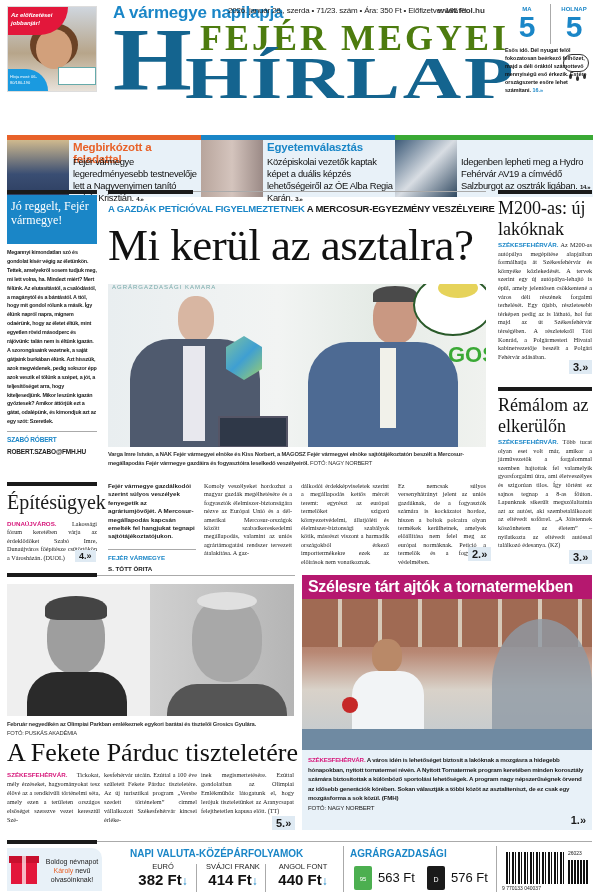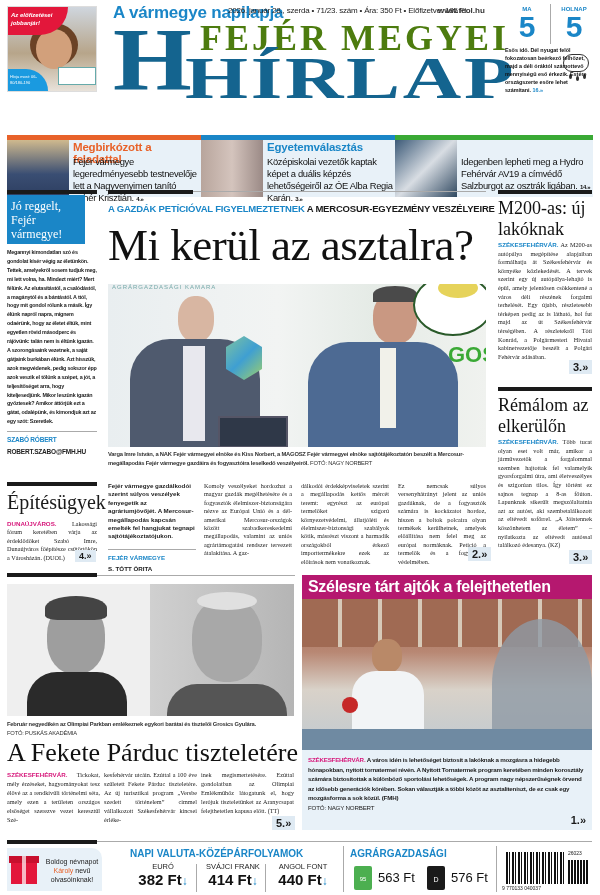--- a/index.html
+++ b/index.html
@@ -30,21 +30,21 @@
 .wx .drop{position:absolute;width:3px;height:5px;background:#333;border-radius:50% 50% 50% 50%/60% 60% 40% 40%}
 
 .teaser{top:135px;height:62px;background:#e8f1f8}
 .teaser .bar{position:absolute;left:0;top:0;width:100%;height:5px}
 .teaser .img{position:absolute;left:0;top:5px;height:57px;overflow:hidden}
 .teaser .ttl{position:absolute;top:6px;font-weight:bold;font-size:11.5px;letter-spacing:-0.2px}
 .teaser .body{position:absolute;top:21px;font-size:9.4px;line-height:12px;letter-spacing:-0.3px;color:#111}
 .pg{font-size:6px;font-weight:bold}
 
 .col-rule{height:4px;background:#1a1a1a}
-.jo{left:7px;top:195px;width:78px;height:49px;background:#1a86c7;color:#fff;padding:4px 4px;font-family:"Liberation Serif",serif;font-size:12px;line-height:14px}
+.jo{left:7px;top:195px;width:90px;height:49px;background:#1a86c7;color:#fff;padding:4px 4px;font-family:"Liberation Serif",serif;font-size:12px;line-height:14px}
 .editorial{left:7px;top:248px;width:90px;font-size:5.4px;line-height:8.9px;font-weight:bold;color:#222;letter-spacing:-0.2px}
 .byline{font-size:6.5px;font-weight:bold;color:#1a86c7}
 .email{font-size:6.5px;color:#222}
 .section-h{font-family:"Liberation Serif",serif;font-size:20px;line-height:24px;color:#1a1a1a}
 .small-body{font-size:6.2px;line-height:8.4px;font-family:"Liberation Serif",serif;color:#222;text-align:justify}
 .small-body b.kick{font-family:"Liberation Sans",sans-serif;font-weight:bold}
 .pgref{display:inline-block;background:#dfeaf3;font-weight:bold;font-size:11px;padding:1px 4px;color:#1a1a1a}
 
 .kicker{left:108px;top:203px;font-size:9.5px;font-weight:bold;letter-spacing:-0.2px;white-space:nowrap}
 .headline{left:108px;top:222px;font-family:"Liberation Serif",serif;font-size:45px;line-height:46px;color:#111;letter-spacing:-0.5px;white-space:nowrap}
@@ -226,21 +226,21 @@
 </div>
 <div class="abs fekete-h" style="top:738px">A Fekete Párduc tiszteletére</div>
 <div class="abs tt-col" style="left:7px">
   <b class="mag" style="font-family:'Liberation Sans',sans-serif">SZÉKESFEHÉRVÁR.</b> <span>Tickokat, mély érzéseket, hagyományokat tesz élővé az a rendkívüli történelmi séta, amely ezen a területen országos elsőséget szerezve vezet keresztül Szé-</span>
 </div>
 <div class="abs tt-col" style="left:104px">kesfehérvár utcáin. Ezúttal a 100 éve született Fekete Párduc tiszteletére. Az új turisztikai program „Versbe szedett történelem” címmel vállalkozott Székesfehérvár kincsei érléke-</div>
 <div class="abs tt-col" style="left:201px">inek megismertetésére. Ezúttal gondolatban az Olimpiai Emlékműhöz látogatunk el, hogy lerójuk tiszteletünket az Aranycsapat felejthetetlen kapusa előtt. (TT)</div>
 <div class="abs pgref" style="left:272px;top:816px">5.»</div>
 
 <div class="abs mag-box">
-  <div class="mag-title">Szélesre tárt ajtók a felejthetetlen</div>
+  <div class="mag-title">Szélesre tárt ajtók a tornatermekben</div>
   <div class="mag-photo">
     <div style="position:absolute;left:0;top:0;width:100%;height:48px;background:repeating-linear-gradient(90deg,#a06a53 0 36px,#d7c9b8 36px 40px)"></div>
     <div style="position:absolute;left:70px;top:40px;width:30px;height:34px;border-radius:45%;background:#b98968"></div>
     <div style="position:absolute;left:50px;top:72px;width:72px;height:80px;border-radius:24px 24px 0 0;background:#f2f4f6"></div>
     <div style="position:absolute;left:40px;top:98px;width:16px;height:16px;border-radius:50%;background:#c62828"></div>
     <div style="position:absolute;left:190px;top:20px;width:100px;height:131px;border-radius:50% 50% 0 0;background:#8e9aa5;opacity:.8"></div>
     <div style="position:absolute;left:0;top:130px;width:100%;height:21px;background:#6f8aa2"></div>
   </div>
   <div class="mag-text">
     <span class="mag">SZÉKESFEHÉRVÁR.</span> <span>A város idén is lehetőséget biztosít a lakóknak a mozgásra a hidegebb hónapokban, nyitott tornatermei révén. A Nyitott Tornatermek program keretében minden korosztály számára biztosítottak a különböző sportolási lehetőségek. A program nagy népszerűségnek örvend az idősebb generációk körében. Sokan választják a többi közöt az asztaliteniszt, de ez csak egy mozgásforma a sok közül. (FMH)</span>

